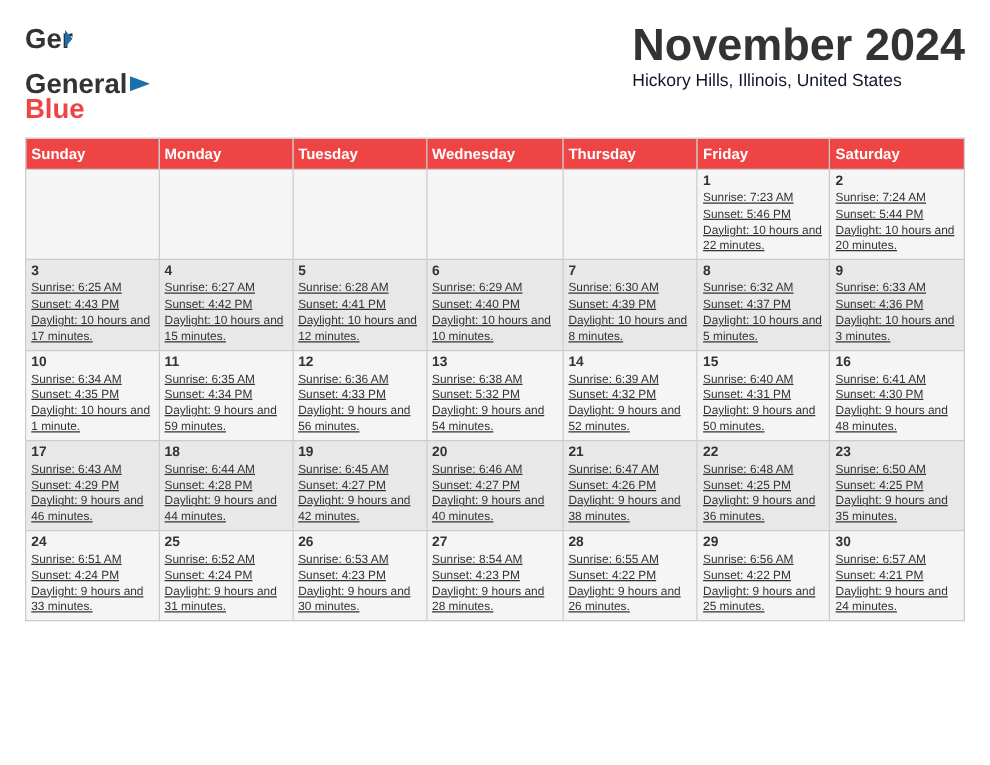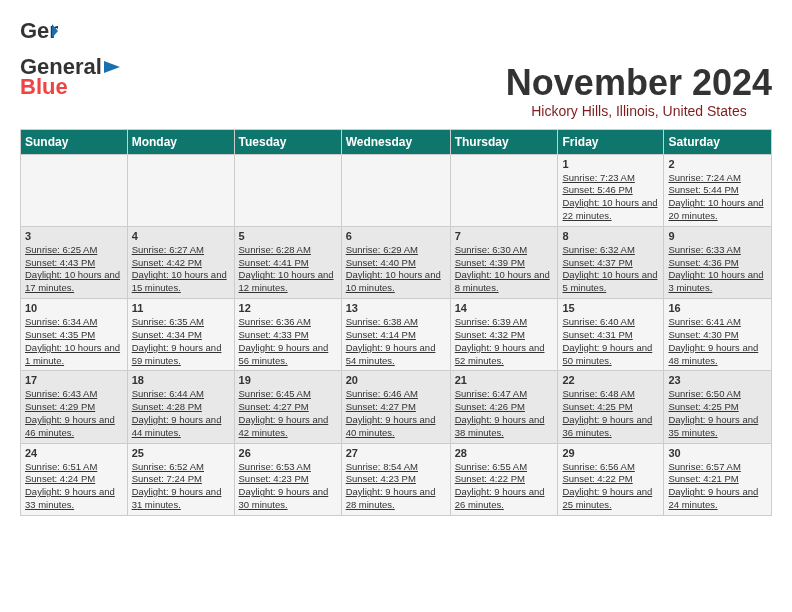--- a/index.html
+++ b/index.html
@@ -19,39 +19,38 @@
       justify-content: space-between;
       align-items: flex-start;
       margin-bottom: 10px;
     }
     .logo {
       display: flex;
       flex-direction: column;
       align-items: flex-start;
     }
     .title-area {
-      text-align: center;
-      margin-top: 47px;
+      text-align: left;
     }
     .month-title {
       font-size: 36px;
       font-weight: bold;
       color: #333;
       line-height: 1.1;
     }
     .location {
       font-size: 14px;
-      color: #7f1d1d;
+      color: #0f172a;
     }
     .calendar {
       width: 100%;
       border-collapse: collapse;
     }
     .calendar th {
-      background-color: #0f766e;
+      background-color: #ef4444;
       color: #fff;
       font-size: 12px;
       font-weight: bold;
       padding: 5px 4px;
       text-align: left;
       border: 1px solid #ccc;
     }
     .calendar td {
       border: 1px solid #ccc;
       vertical-align: top;
@@ -206,21 +205,21 @@
           </td>
           <td>
             <span class="day-num">12</span>
             <div class="day-info">Sunrise: 6:36 AM
 Sunset: 4:33 PM
 Daylight: 9 hours and 56 minutes.</div>
           </td>
           <td>
             <span class="day-num">13</span>
             <div class="day-info">Sunrise: 6:38 AM
-Sunset: 4:14 PM
+Sunset: 5:32 PM
 Daylight: 9 hours and 54 minutes.</div>
           </td>
           <td>
             <span class="day-num">14</span>
             <div class="day-info">Sunrise: 6:39 AM
 Sunset: 4:32 PM
 Daylight: 9 hours and 52 minutes.</div>
           </td>
           <td>
             <span class="day-num">15</span>
@@ -282,21 +281,21 @@
         <tr>
           <td>
             <span class="day-num">24</span>
             <div class="day-info">Sunrise: 6:51 AM
 Sunset: 4:24 PM
 Daylight: 9 hours and 33 minutes.</div>
           </td>
           <td>
             <span class="day-num">25</span>
             <div class="day-info">Sunrise: 6:52 AM
-Sunset: 7:24 PM
+Sunset: 4:24 PM
 Daylight: 9 hours and 31 minutes.</div>
           </td>
           <td>
             <span class="day-num">26</span>
             <div class="day-info">Sunrise: 6:53 AM
 Sunset: 4:23 PM
 Daylight: 9 hours and 30 minutes.</div>
           </td>
           <td>
             <span class="day-num">27</span>

